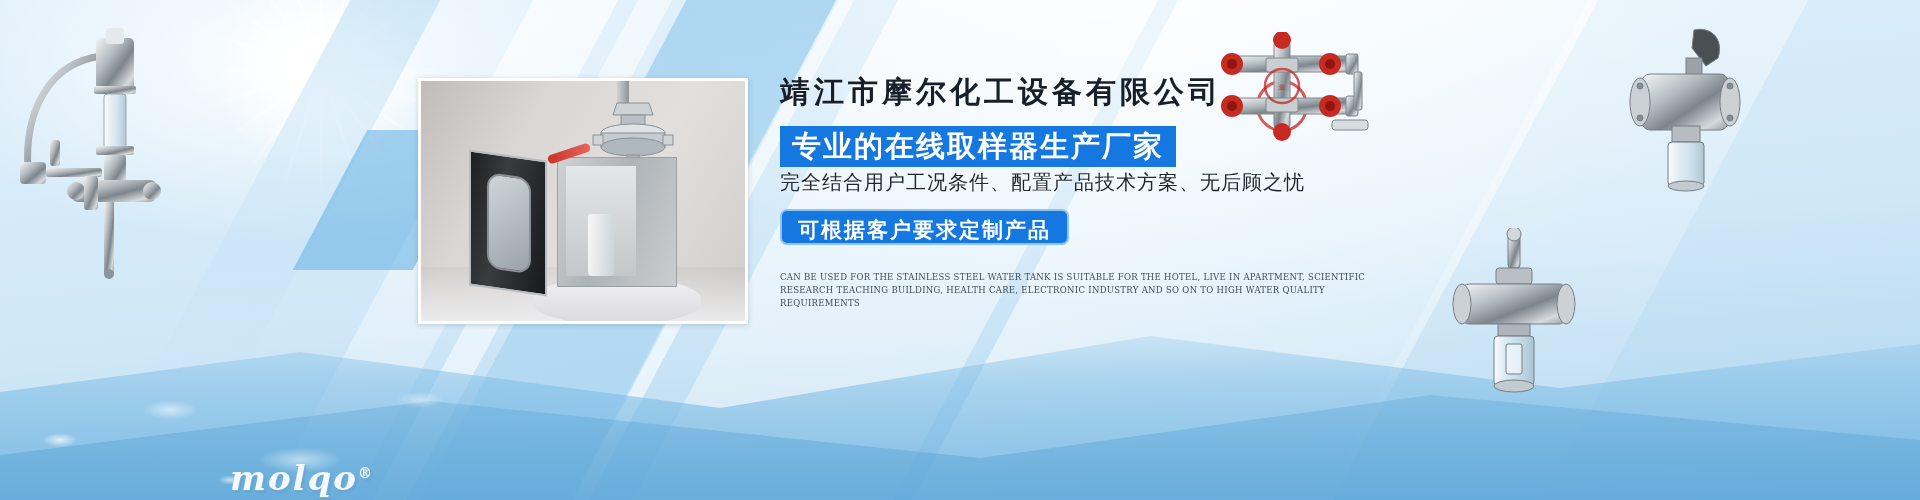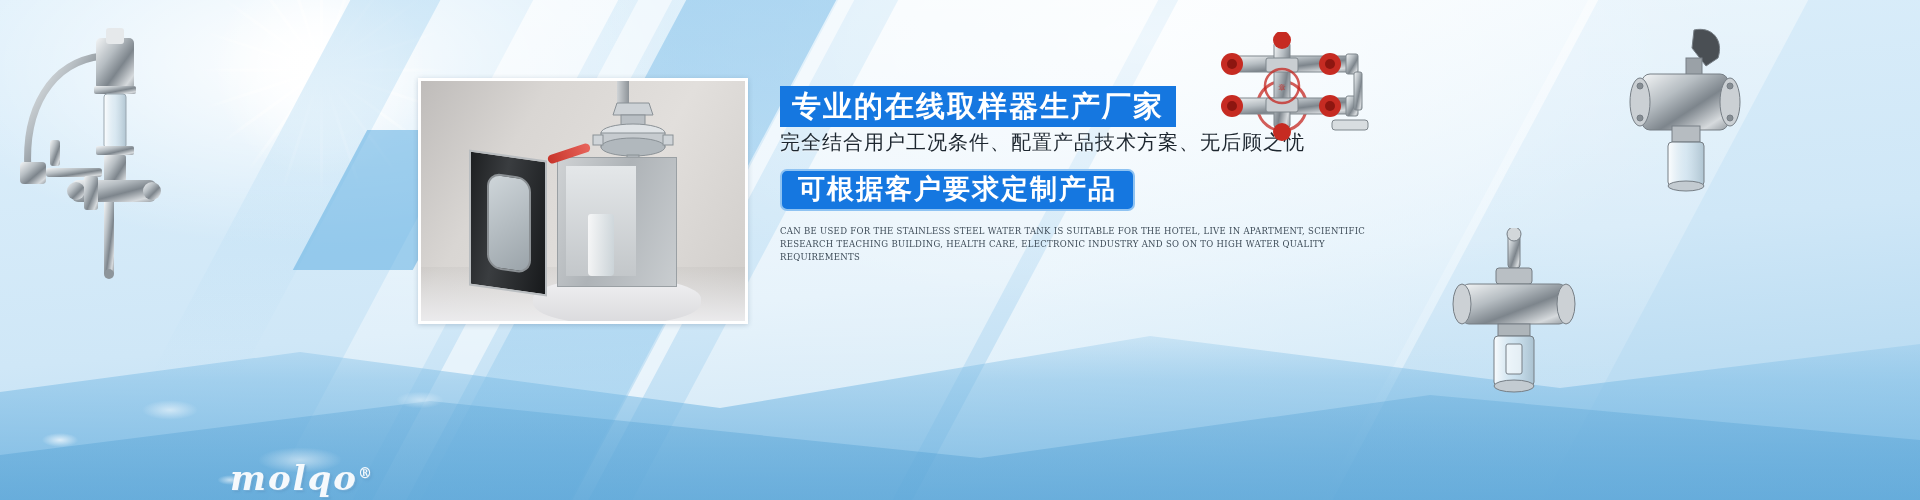--- a/index.html
+++ b/index.html
@@ -112,25 +112,25 @@
     font-size:29px;font-weight:700;letter-spacing:2px;
     padding:5px 12px 6px 12px;line-height:30px;white-space:nowrap;
   }
   .subline{
     margin-top:2px;font-size:20px;color:#1d2730;letter-spacing:1px;
     line-height:26px;white-space:nowrap;text-shadow:0 1px 0 rgba(255,255,255,.55);
   }
   .pillwrap{margin-top:14px;}
   .pill{
     display:inline-block;background:#1577e0;color:#fff;border:2px solid #8fc3f2;
-    border-radius:7px;font-size:27px;font-weight:700;letter-spacing:2px;
-    padding:6px 16px 7px 16px;line-height:25px;white-space:nowrap;
+    border-radius:7px;font-size:21px;font-weight:700;letter-spacing:2px;
+    padding:6px 16px 1px 16px;line-height:25px;white-space:nowrap;
   }
   .eng{
-    margin-top:14px;width:608px;
+    margin-top:26px;width:608px;
     font-family:"DejaVu Serif","Liberation Serif",serif;
     font-size:8.5px;line-height:13px;color:#3e4c58;letter-spacing:.3px;
     text-transform:uppercase;
   }
 
   
   #seal{
     position:absolute;left:1256px;top:80px;width:46px;height:46px;
     border:3px solid rgba(196,36,30,.82);border-radius:50%;
     color:rgba(196,36,30,.85);font-size:7px;font-weight:700;
@@ -251,20 +251,21 @@
           <div class="ph-bottle"></div>
         </div>
     </div>
     <div class="ph-door">
         <div class="ph-door-win"></div>
       </div>
     <div class="ph-red"></div>
   </div>
 
   <div id="textcol">
+    <div class="title-cn">靖江市摩尔化工设备有限公司</div>
     <div class="headline-wrap">
       <span class="headline">专业的在线取样器生产厂家</span>
     </div>
     <div class="subline">完全结合用户工况条件、配置产品技术方案、无后顾之忧</div>
     <div class="pillwrap">
       <span class="pill">可根据客户要求定制产品</span>
     </div>
     <div class="eng">CAN BE USED FOR THE STAINLESS STEEL WATER TANK IS SUITABLE FOR THE HOTEL, LIVE IN APARTMENT, SCIENTIFIC RESEARCH TEACHING BUILDING, HEALTH CARE, ELECTRONIC INDUSTRY AND SO ON TO HIGH WATER QUALITY REQUIREMENTS</div>
   </div>
 

